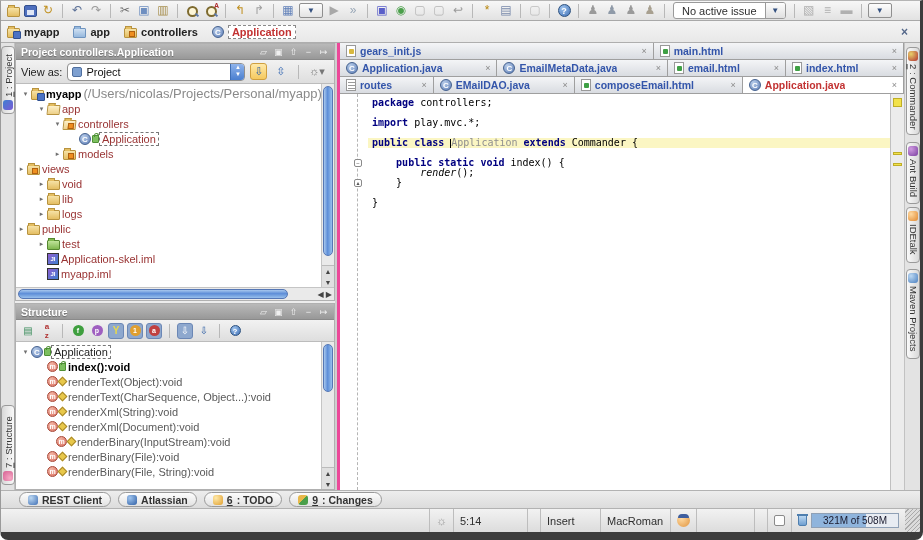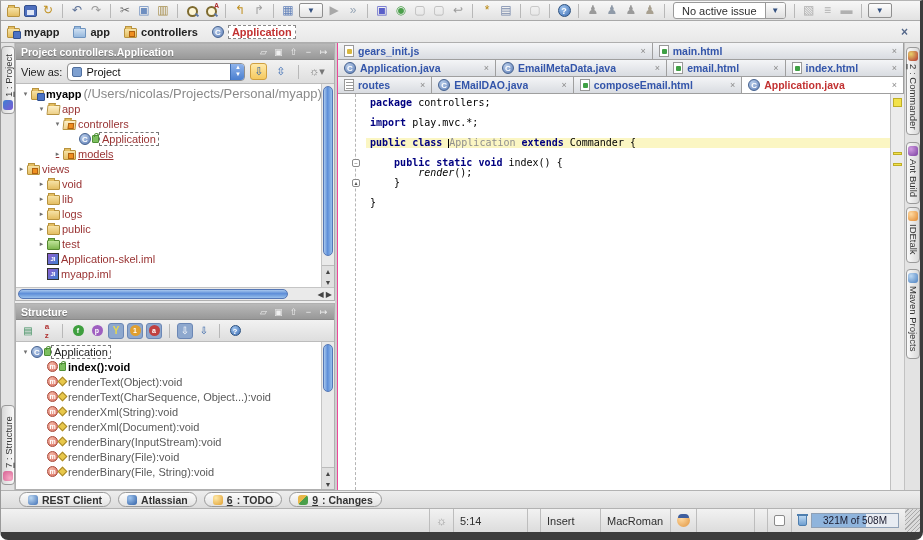--- a/index.html
+++ b/index.html
@@ -139,21 +139,21 @@
     border:1px solid #4f8f35; border-bottom:none; border-radius:3px 3px 0 0;}
   .fi-key{width:7px; height:7px; background:#e8c84a; border:1px solid #a8882a; transform:rotate(45deg); margin-left:1px;}
   .pgbase{width:10px; height:12px; background:#fff; border:1px solid #999;}
   .fi-html::after{content:""; position:absolute; left:2px; top:3px; width:5px; height:5px; background:#3fa045; border-radius:1px;}
   .fi-js::after{content:""; position:absolute; left:2px; top:3px; width:5px; height:5px; background:#d8b83f; border-radius:1px;}
   .fi-file::after{content:""; position:absolute; left:1px; top:2px; width:7px; height:1px; background:#9a9a9a;
     box-shadow:0 3px 0 #9a9a9a, 0 6px 0 #9a9a9a;}
   .fi-iml{width:12px; height:12px; background:linear-gradient(135deg,#8f5fd0,#3f7fd0); border:1px solid #333;}
   .fi-iml::after{content:"JI"; position:absolute; inset:0; color:#fff; font:bold 6px/11px "Liberation Sans",sans-serif; text-align:center;}
   
-  .edcol{flex:1; display:flex; flex-direction:column; min-width:0; background:#fff; border-left:1px solid #ec4899;}
+  .edcol{flex:1; display:flex; flex-direction:column; min-width:0; background:#fff; border-left:3px solid #ec4899;}
   .tabrow{height:17px; flex:none; display:flex; background:#cfcfcf; border-bottom:1px solid #9f9f9f;}
   .etab{display:flex; align-items:center; gap:4px; padding:0 6px; border-right:1px solid #9f9f9f;
     background:linear-gradient(#f4f5f7,#d9dce1); font-size:10.5px; font-weight:bold; color:#3355aa;
     min-width:0; justify-content:center;}
   .etab .lbl{white-space:nowrap; overflow:hidden;}
   .etab .x{color:#8a8a8a; font-size:9px; font-weight:normal; margin-left:auto;}
   .etab.active{background:#fff; color:#c23232;}
   .edbody{flex:1; display:flex; min-height:0;}
   .gutter{width:28px; flex:none; background:#fff; position:relative;}
   .gutter::before{content:""; position:absolute; right:10px; top:0; bottom:0; border-left:1px dashed #b5b5b5;}
@@ -375,21 +375,21 @@
                 <span class="exp">▾</span>
                 <span class="fi fi-folder-pkg-open"></span>
                 <span class="lbl">controllers</span>
               </div>
               <div class="trow sel" style="padding-left: 52px;">
                 <span class="exp"></span>
                 <span class="fi fi-class"></span>
                 <span class="fi fi-lock"></span>
                 <span class="lbl">Application</span>
               </div>
-              <div class="trow" style="padding-left: 36px; text-decoration: underline;">
+              <div class="trow" style="padding-left: 36px;">
                 <span class="exp">▸</span>
                 <span class="fi fi-folder-pkg"></span>
                 <span class="lbl">models</span>
               </div>
               <div class="trow" style="">
                 <span class="exp">▸</span>
                 <span class="fi fi-folder-pkg"></span>
                 <span class="lbl">views</span>
               </div>
               <div class="trow" style="padding-left: 20px;">
@@ -400,21 +400,21 @@
               <div class="trow" style="padding-left: 20px;">
                 <span class="exp">▸</span>
                 <span class="fi fi-folder"></span>
                 <span class="lbl">lib</span>
               </div>
               <div class="trow" style="padding-left: 20px;">
                 <span class="exp">▸</span>
                 <span class="fi fi-folder"></span>
                 <span class="lbl">logs</span>
               </div>
-              <div class="trow" style="padding-left: 20px;">
+              <div class="trow" style="">
                 <span class="exp">▸</span>
                 <span class="fi fi-folder"></span>
                 <span class="lbl">public</span>
               </div>
               <div class="trow" style="padding-left: 20px;">
                 <span class="exp">▸</span>
                 <span class="fi fi-folder-test"></span>
                 <span class="lbl">test</span>
               </div>
               <div class="trow" style="padding-left: 20px;">
@@ -506,21 +506,21 @@
                 <span class="fi fi-method"></span>
                 <span class="fi fi-key"></span>
                 <span class="lbl" style="color: inherit;">renderXml(String):void</span>
               </div>
               <div class="trow graymeth" style="padding-left: 20px;">
                 <span class="exp"></span>
                 <span class="fi fi-method"></span>
                 <span class="fi fi-key"></span>
                 <span class="lbl" style="color: inherit;">renderXml(Document):void</span>
               </div>
-              <div class="trow graymeth" style="padding-left: 20px;">
+              <div class="trow graymeth" style="padding-left: 29px;">
                 <span class="exp"></span>
                 <span class="fi fi-method"></span>
                 <span class="fi fi-key"></span>
                 <span class="lbl" style="color: inherit;">renderBinary(InputStream):void</span>
               </div>
               <div class="trow graymeth" style="padding-left: 20px;">
                 <span class="exp"></span>
                 <span class="fi fi-method"></span>
                 <span class="fi fi-key"></span>
                 <span class="lbl" style="color: inherit;">renderBinary(File):void</span>

